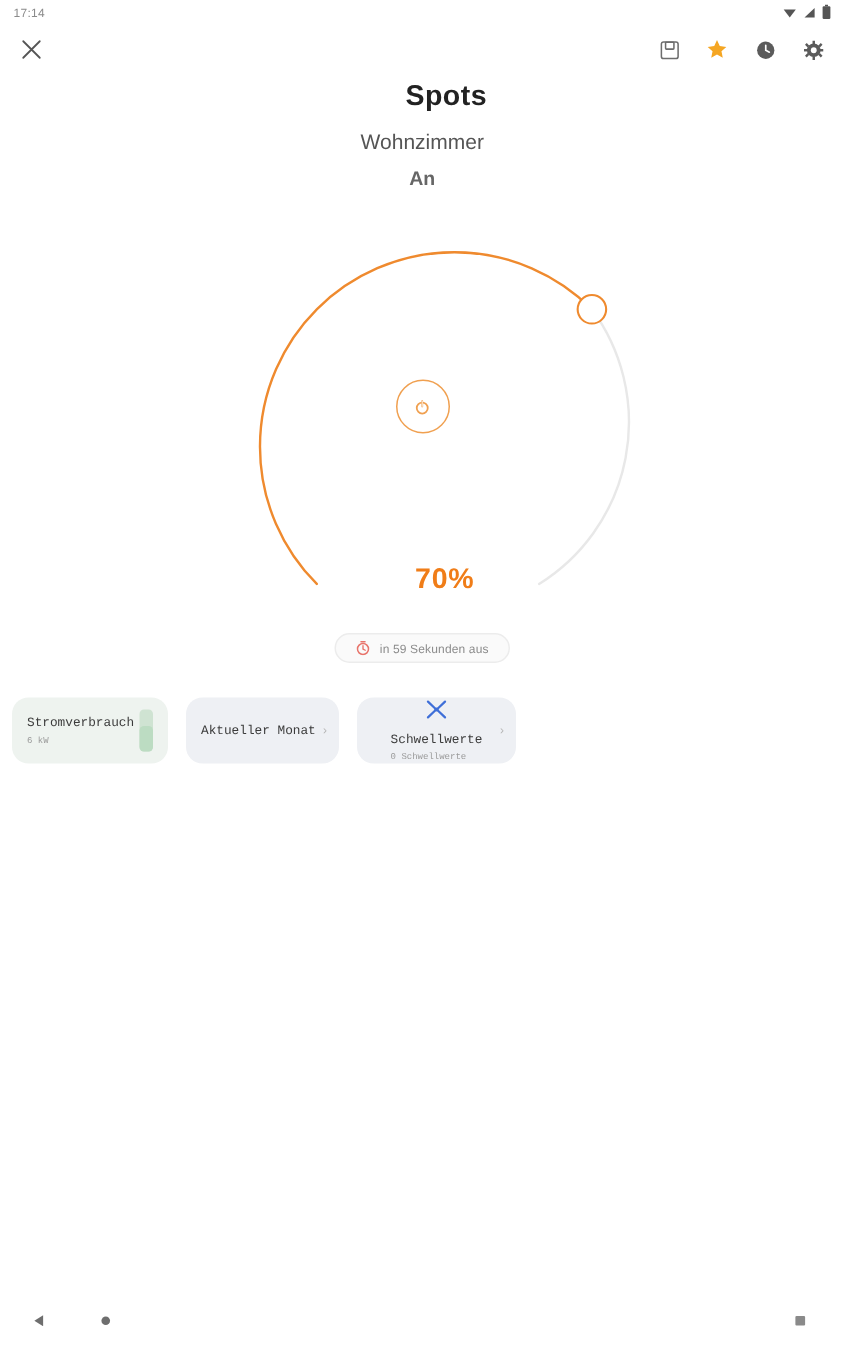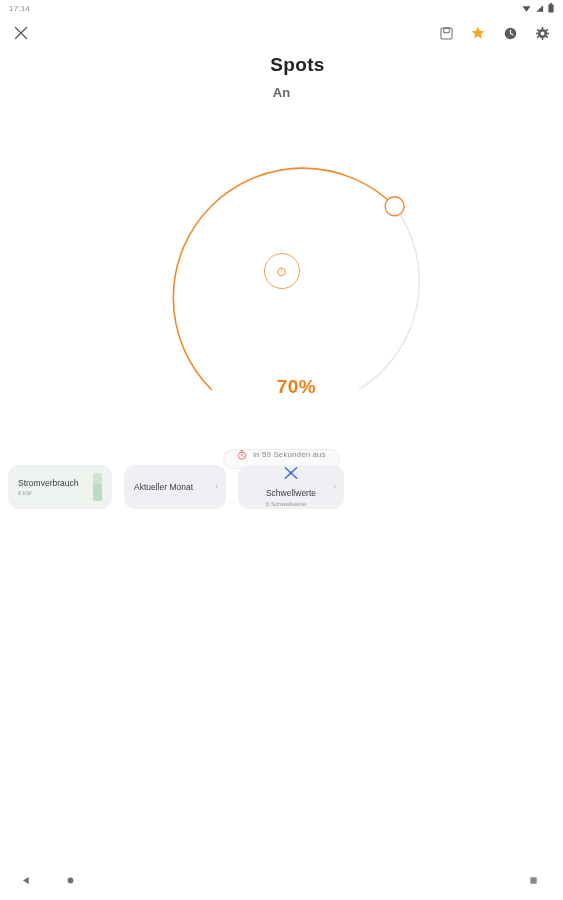--- a/index.html
+++ b/index.html
@@ -49,37 +49,37 @@
     background:transparent;
   }
   .pct {
     position:absolute; top:376px; left:15px; width:563px; text-align:center;
     font-size:19px; font-weight:700; color:#f07d18; letter-spacing:.5px;
   }
 
   
   .chip-row { position:absolute; top:422px; left:0; width:563px; display:flex; justify-content:center; }
   .chip {
-    display:flex; gap:6px;
+    display:flex; align-items:center; gap:6px;
     height:20px; padding:0 13px;
-    background:#fafafa; border:1px solid #ececec; border-radius:13px;margin-top:27px;
+    background:#fafafa; border:1px solid #ececec; border-radius:13px;
   }
   .chip-label { font-size:8px; color:#8c8c8c; letter-spacing:.1px; white-space:nowrap; }
 
   
   .cards { position:absolute; top:465px; left:8px; width:555px; display:flex; gap:12px; }
   .card {
     position:relative; height:44px; border-radius:11px;
     display:flex; align-items:center; padding:0 10px;
     overflow:hidden;
   }
   .card-power { width:104px; background:#eef3ef; }
   .card-month { width:102px; background:#eef0f4; }
   .card-thresh{ width:106px; background:#eef0f4; display:flex; gap:7px;flex-direction:column; }
-  .card-text { display:flex; flex-direction:column; justify-content:space-between; }
+  .card-text { display:flex; flex-direction:column; justify-content:space-between;font-family:Liberation Mono, monospace; }
   .card-title { font-size:8.5px; color:#3b3b3b; line-height:1.25; white-space:nowrap; }
   .card-sub   { font-size:6px; color:#9a9a9a; margin-top:2px; white-space:nowrap; }
   .card-chevron {
     position:absolute; right:8px; top:50%; transform:translateY(-50%);
     font-size:8px; color:#b5b5b5; line-height:1;
   }
   .card-battery {
     position:absolute; right:10px; top:8px; width:9px; height:28px;
     border-radius:3px; background:#cfe3d2;
   }
@@ -157,20 +157,21 @@
               <rect x="1.6" y="10.6" width="2" height="3" transform="rotate(45 2.6 12.1)"></rect>
             </g>
             <circle cx="8" cy="8" r="2.4" fill="#fff"></circle>
           </svg>
       </div>
     </div>
   </div>
 
   <div class="titles">
     <div class="title-main">Spots</div>
+    <div class="title-sub">Wohnzimmer</div>
     <div class="title-state">An</div>
   </div>
 
   <div class="dial-wrap">
     <div class="dial">
       <svg width="281" height="270" viewBox="0 0 281 270">
 
         <path d="M 253.6 70.2 A 127 127 0 0 1 218.4 253.3" fill="none" stroke="#e8e8e8" stroke-width="1.6" stroke-linecap="round"></path>
 
         <path d="M 253.6 70.2 A 127 127 0 1 0 70.2 253.3" fill="none" stroke="#ef8a2e" stroke-width="1.6" stroke-linecap="round"></path>

